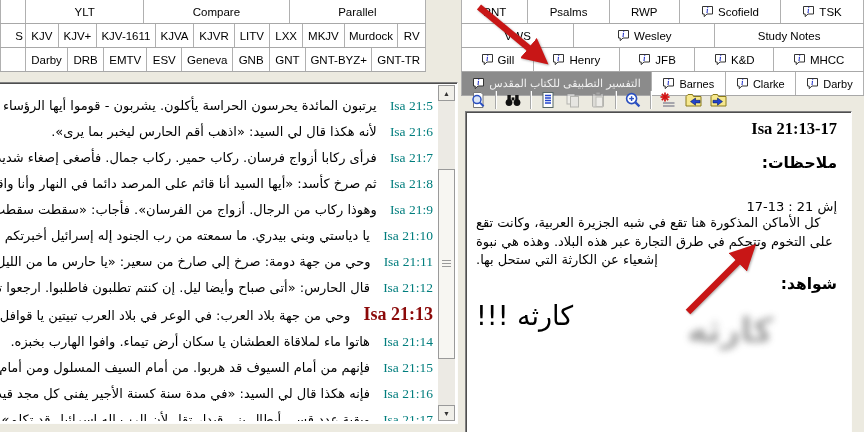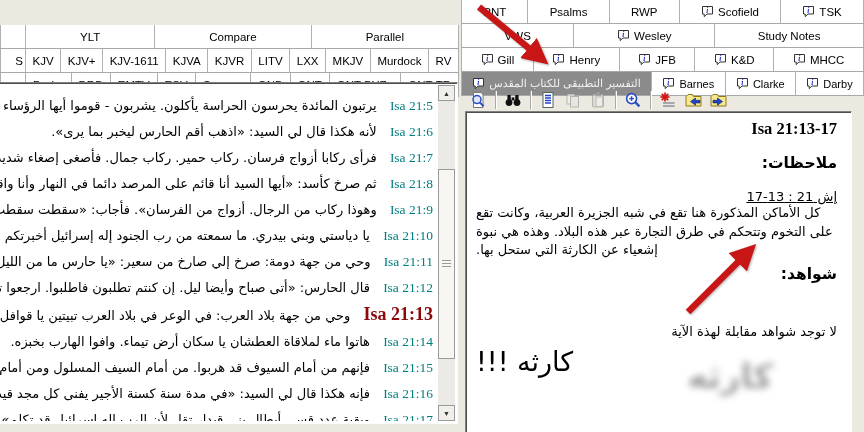--- a/index.html
+++ b/index.html
@@ -53,35 +53,35 @@
   
   .comm-pane{
     position:absolute;left:465px;top:111px;width:387px;height:330px;box-sizing:border-box;
     background:#fff;border:1px solid;border-color:#808080 #fdfdfd #fdfdfd #808080;
     box-shadow:inset 1px 1px 0 #4e4e4e;
   }
   .comm-content{position:absolute;inset:2px;padding:5px 12px 0 8px;direction:rtl;
     font-family:"DejaVu Sans",sans-serif;font-size:13px;color:#000;overflow:hidden;}
   .isa-head{font-family:"Liberation Serif",serif;font-weight:bold;font-size:16.5px;text-align:right;}
   .sec-label{font-size:15.5px;font-weight:bold;margin-top:15px;}
-  .ref-line{margin-top:17px;text-decoration:underline;}
+  .ref-line{margin-top:27px;}
   .body-par{line-height:18.5px;text-align:left;}
   .refs-label{font-size:15.5px;font-weight:bold;margin-top:5px;}
   .no-refs{margin-top:41px;}
   .wm{position:relative;margin-top:7px;height:70px;text-align:left;}
   .wm-main{position:relative;z-index:2;font-size:27px;}
   .wm-ghost{position:absolute;z-index:1;top:10px;right:64px;font-size:34px;font-weight:bold;
     color:#8d8d8d;filter:blur(3.5px);opacity:.85;}
   
   .arrows{position:absolute;left:0;top:0;z-index:60;pointer-events:none;}
 </style>
 </head>
 <body>
 
-<div class="tabstrip" style="left:0;top:0;width:459px;margin-top:25px;">
+<div class="tabstrip" style="left:0;top:0;width:426px;">
   <div class="trow">
 
       <div class="tab stub">
         <span class="tab-label"></span>
       </div>
 
       <div class="tab">
         <span class="tab-label">YLT</span>
       </div>
 
@@ -498,21 +498,20 @@
   </div>
 </div>
 
 <div class="comm-pane">
   <div class="comm-content">
     <div class="isa-head">Isa 21:13-17</div>
     <div class="sec-label">ملاحظات:</div>
     <div class="ref-line">إش 21 : 13-17</div>
     <div class="body-par">كل الأماكن المذكورة هنا تقع في شبه الجزيرة العربية، وكانت تقع على التخوم وتتحكم في طرق التجارة عبر هذه البلاد. وهذه هي نبوة إشعياء عن الكارثة التي ستحل بها.</div>
     <div class="refs-label">شواهد:</div>
-    <div class="no-refs">لا توجد شواهد مقابلة لهذة الآية</div>
     <div class="wm">
       <span class="wm-ghost">كارثه</span>
       <span class="wm-main">كارثه !!!</span>
     </div>
   </div>
 </div>
 
 <svg class="arrows" width="864" height="432" viewBox="0 0 864 432">
   <defs>
     <marker id="ah" markerWidth="5" markerHeight="4" refX="0.5" refY="2" orient="auto">

